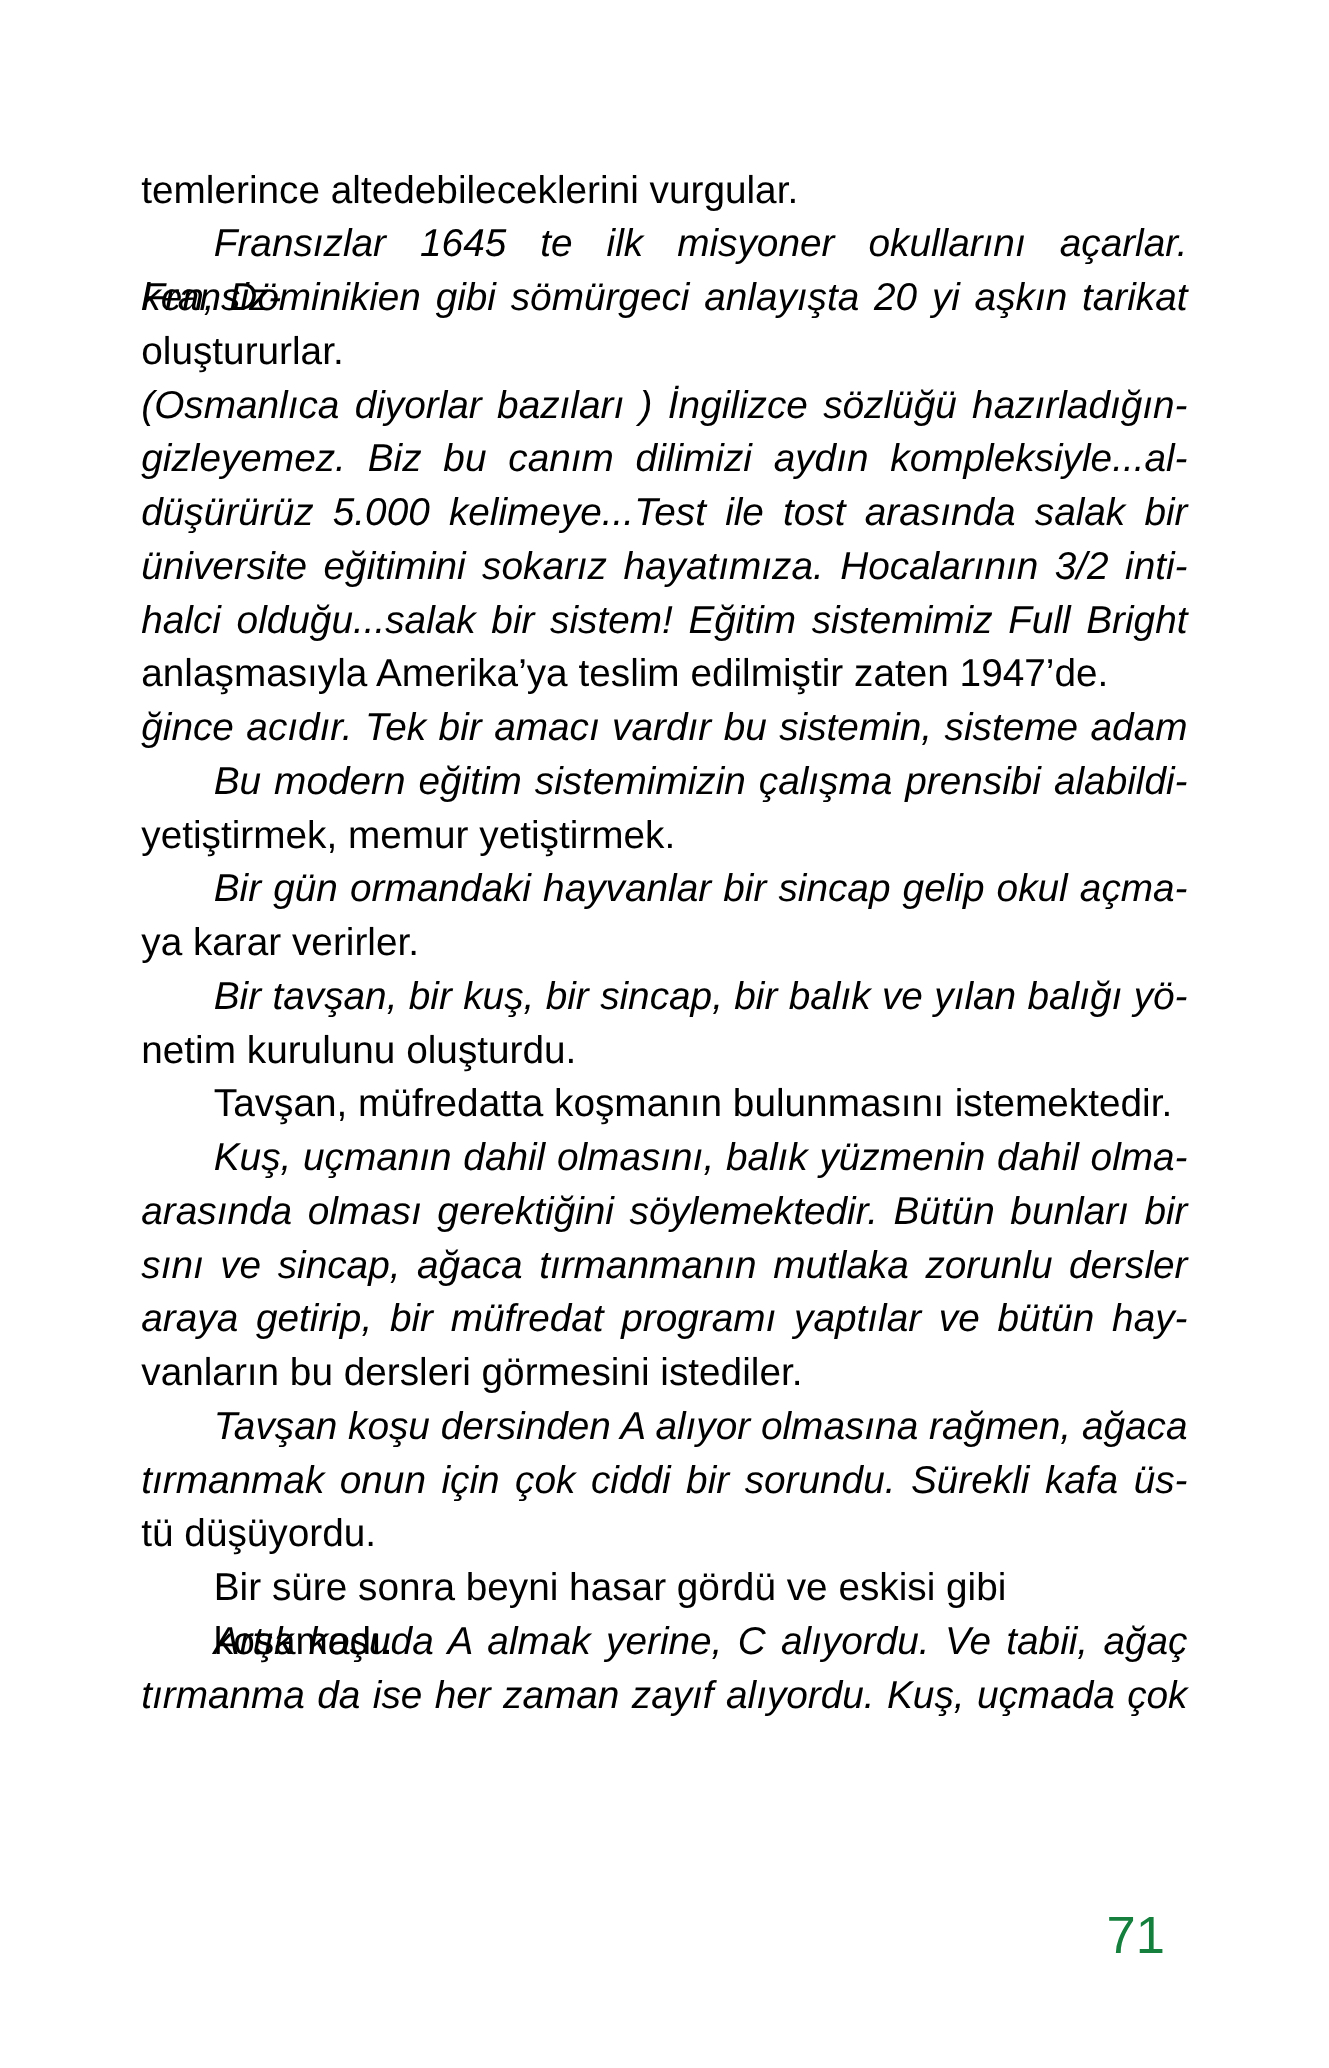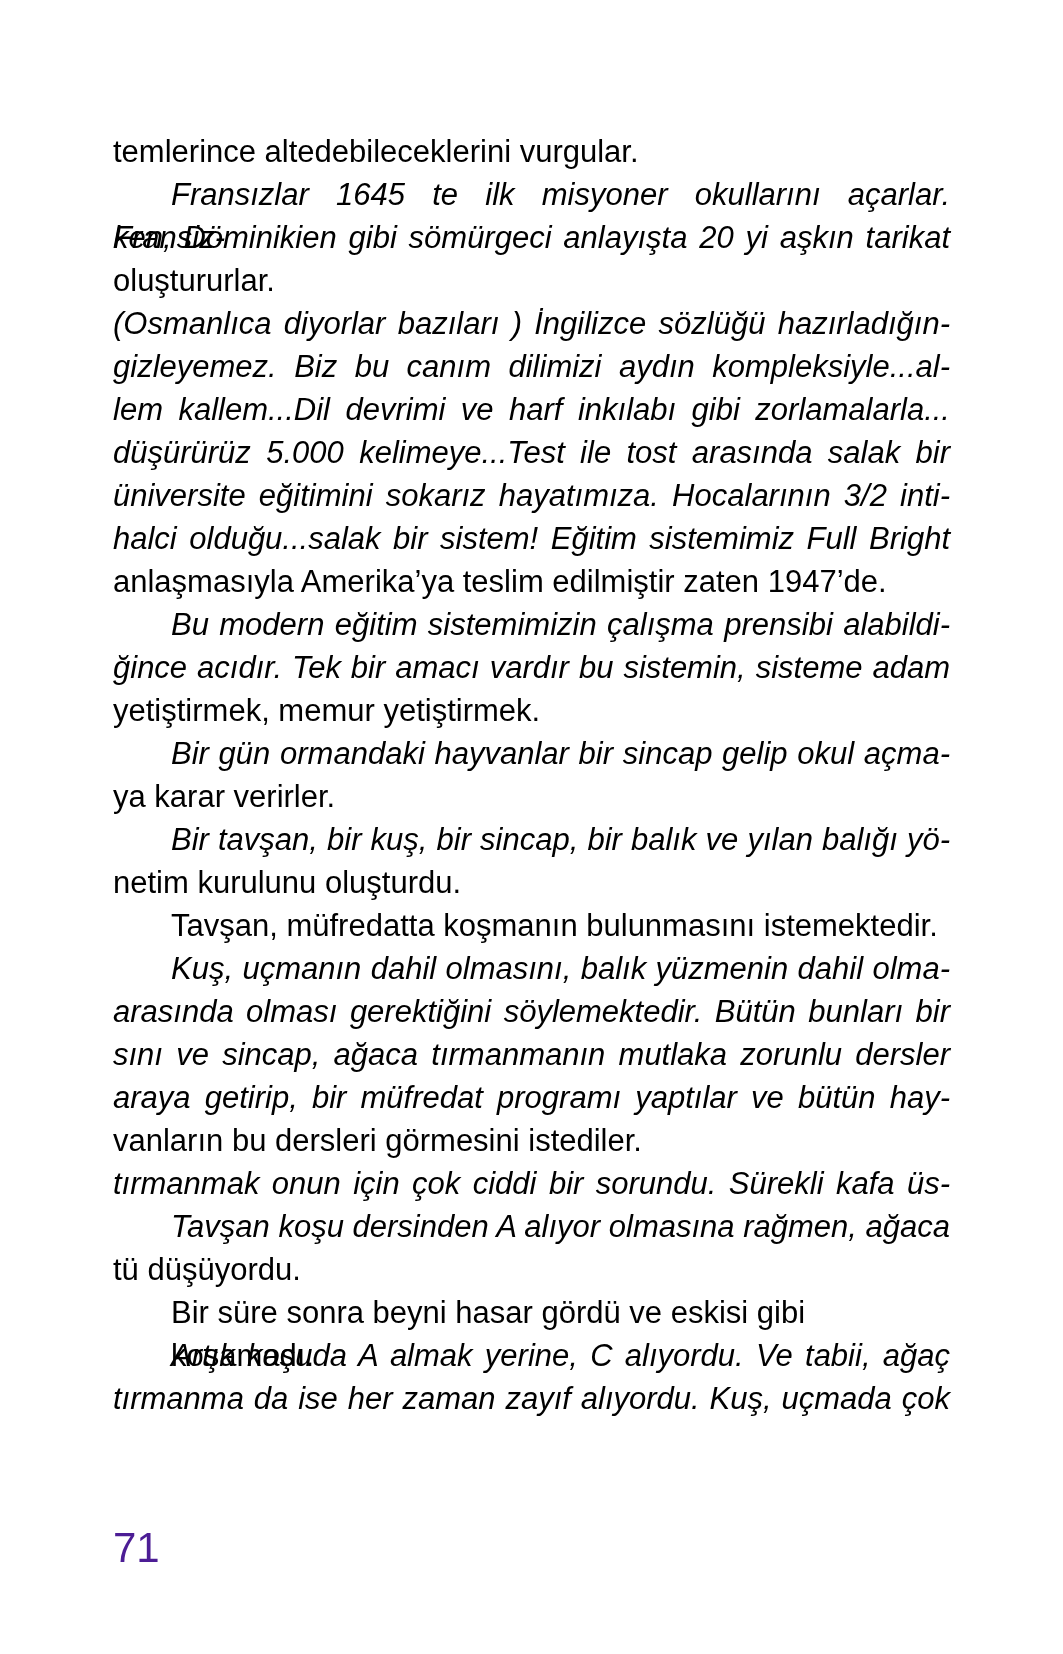--- a/index.html
+++ b/index.html
@@ -48,58 +48,57 @@
   }
   .line.just.indent {
     padding-left: 0;
     text-indent: 58px;
   }
   .folio {
     position: absolute;
     left: 113px;
     top: 1527px;
     width: 837px;
-    text-align: left;
+    text-align: right;
     padding-right: 18px;
     box-sizing: border-box;
     font-size: 42px;
     line-height: 42px;
-    color: #4c1d95;
+    color: #15803d;
   }
 </style>
 </head>
 <body>
 
 <div class="page">
   <main class="text-block">
       <div class="line">temlerince altedebileceklerini vurgular.</div>
       <div class="line indent just">Fransızlar 1645 te ilk misyoner okullarını açarlar. Fransiz-</div>
       <div class="line just">ken, Döminikien gibi sömürgeci anlayışta 20 yi aşkın tarikat</div>
       <div class="line">oluştururlar.</div>
       <div class="line just">(Osmanlıca diyorlar bazıları ) İngilizce sözlüğü hazırladığın-</div>
       <div class="line just">gizleyemez. Biz bu canım dilimizi aydın kompleksiyle...al-</div>
-      <div class="line just">lem kallem...Dil devrimi ve harf inkılabı gibi zorlamalarla...</div>
       <div class="line just">düşürürüz 5.000 kelimeye...Test ile tost arasında salak bir</div>
       <div class="line just">üniversite eğitimini sokarız hayatımıza. Hocalarının 3/2 inti-</div>
       <div class="line just">halci olduğu...salak bir sistem! Eğitim sistemimiz Full Bright</div>
       <div class="line">anlaşmasıyla Amerika’ya teslim edilmiştir zaten 1947’de.</div>
+      <div class="line just">ğince acıdır. Tek bir amacı vardır bu sistemin, sisteme adam</div>
       <div class="line indent just">Bu modern eğitim sistemimizin çalışma prensibi alabildi-</div>
-      <div class="line just">ğince acıdır. Tek bir amacı vardır bu sistemin, sisteme adam</div>
       <div class="line">yetiştirmek, memur yetiştirmek.</div>
       <div class="line indent just">Bir gün ormandaki hayvanlar bir sincap gelip okul açma-</div>
       <div class="line">ya karar verirler.</div>
       <div class="line indent just">Bir tavşan, bir kuş, bir sincap, bir balık ve yılan balığı yö-</div>
       <div class="line">netim kurulunu oluşturdu.</div>
       <div class="line indent">Tavşan, müfredatta koşmanın bulunmasını istemektedir.</div>
       <div class="line indent just">Kuş, uçmanın dahil olmasını, balık yüzmenin dahil olma-</div>
       <div class="line just">arasında olması gerektiğini söylemektedir. Bütün bunları bir</div>
       <div class="line just">sını ve sincap, ağaca tırmanmanın mutlaka zorunlu dersler</div>
       <div class="line just">araya getirip, bir müfredat programı yaptılar ve bütün hay-</div>
       <div class="line">vanların bu dersleri görmesini istediler.</div>
+      <div class="line indent just">Tavşan koşu dersinden A alıyor olmasına rağmen, ağaca</div>
       <div class="line just">tırmanmak onun için çok ciddi bir sorundu. Sürekli kafa üs-</div>
-      <div class="line indent just">Tavşan koşu dersinden A alıyor olmasına rağmen, ağaca</div>
       <div class="line">tü düşüyordu.</div>
       <div class="line indent">Bir süre sonra beyni hasar gördü ve eskisi gibi koşamadı.</div>
       <div class="line indent just">Artık koşuda A almak yerine, C alıyordu. Ve tabii, ağaç</div>
       <div class="line just">tırmanma da ise her zaman zayıf alıyordu. Kuş, uçmada çok</div>
     </main>
   <div class="folio">71</div>
 </div>
 
 </body></html>

